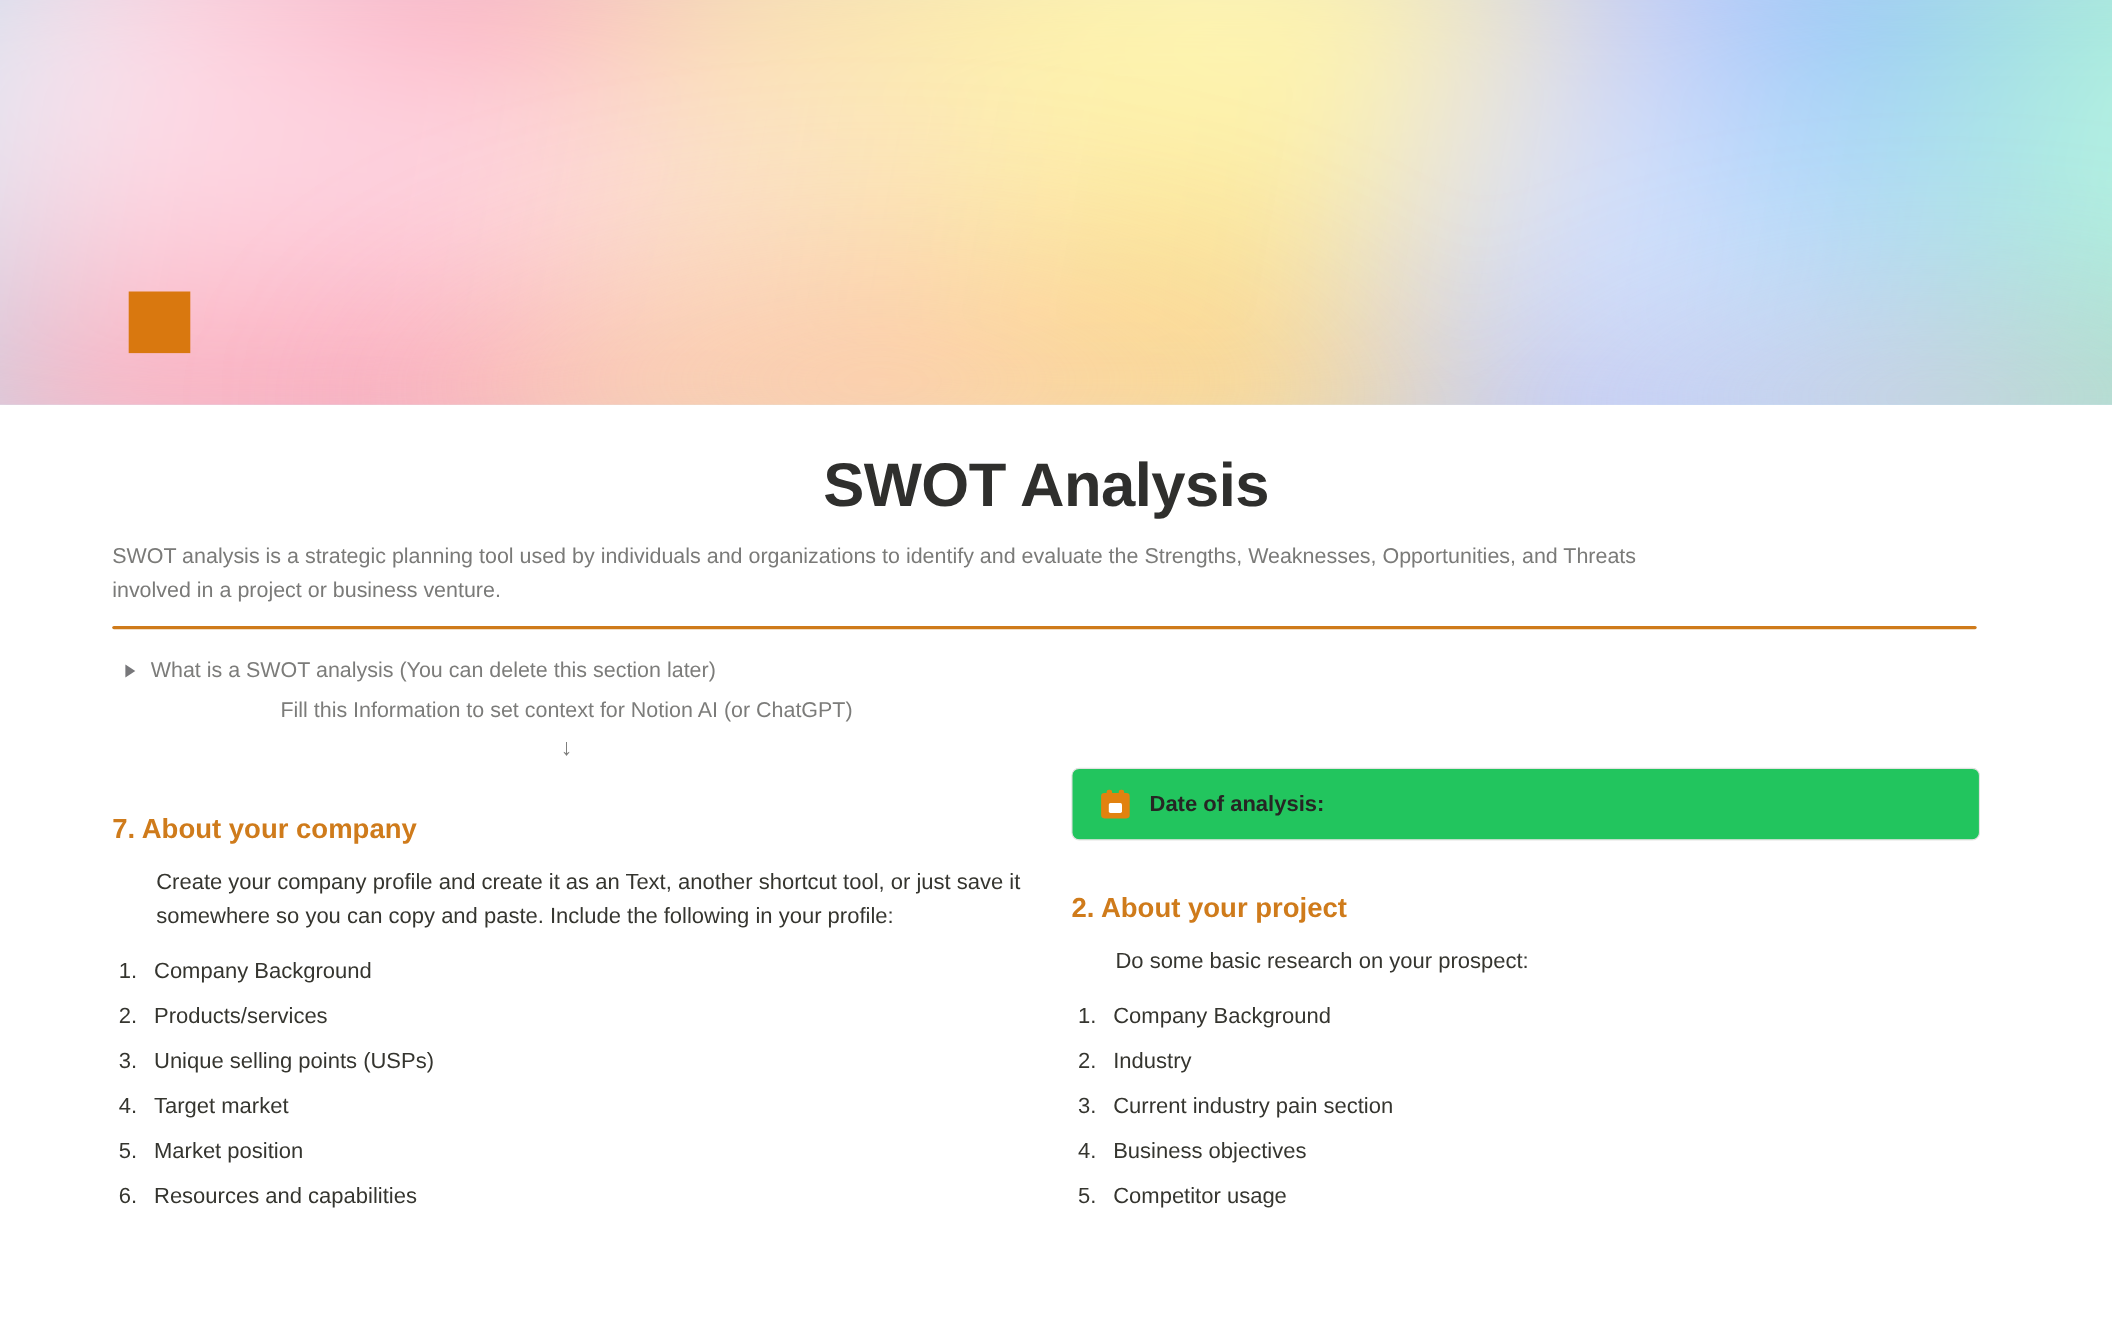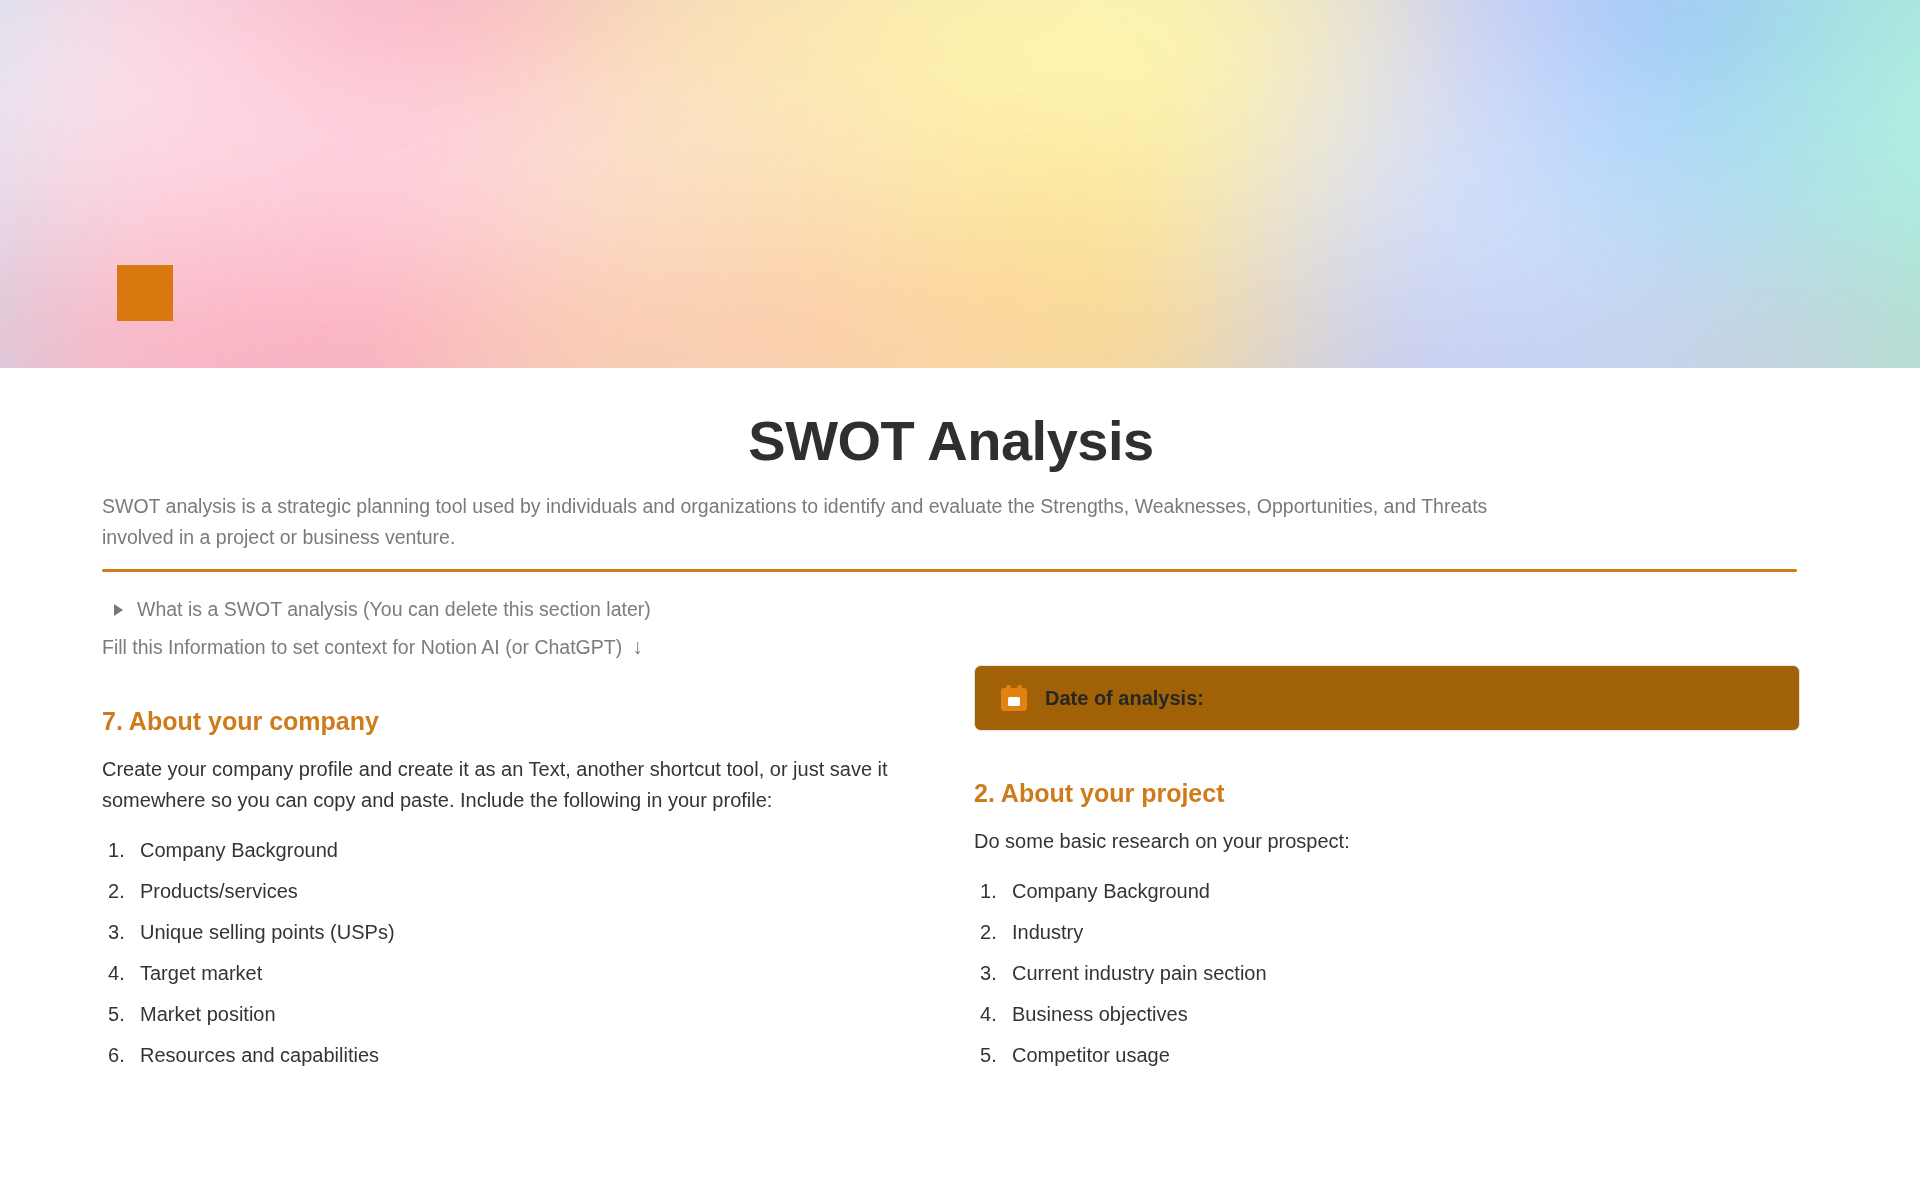--- a/index.html
+++ b/index.html
@@ -95,29 +95,29 @@
     font-size:19.5px; color:#7c7c7a;
   }
   .tri {
     width:0; height:0; flex:none;
     border-left:9px solid #77777a;
     border-top:6px solid transparent;
     border-bottom:6px solid transparent;
   }
   .fill-line {
     font-size:19.5px; color:#7c7c7a; padding:8px 0 0 0;
-    display:flex; align-items:center; gap:10px;
+    display:flex; align-items:center; gap:10px;flex-direction:column;
   }
   .arrow-down { font-size:21px; color:#7c7c7a; }
 
   .callout {
     margin-top:8px;
     border:1.4px solid #e3e3e1;
     border-radius:7px;
-    background:#a16207;
+    background:#22c55e;
     height:66px;
     display:flex; align-items:center; gap:18px;
     padding:0 26px;
   }
   .cal-icon { width:26px; height:26px; position:relative; flex:none; }
   .cal-icon .body {
     position:absolute; left:0; top:3px; width:26px; height:23px;
     background:#e2820f; border-radius:3px;
   }
   .cal-icon .strap1, .cal-icon .strap2 {
@@ -131,21 +131,21 @@
     background:#ffffff; border-radius:1.5px;
   }
   .callout-label { font-size:20px; font-weight:bold; color:#262624; }
 
   .section-head {
     margin-top:48px;
     font-size:25px; font-weight:bold; color:#cf7b1b;
   }
   .section-body {
     margin-top:18px;
-    font-size:20px; line-height:31px; color:#35352f;
+    font-size:20px; line-height:31px; color:#35352f;margin-left:40px;
   }
 
   ol.numlist {
     margin-top:14px;
     list-style:none; counter-reset:n;
   }
   ol.numlist li {
     counter-increment:n;
     position:relative;
     padding:0 0 0 38px;

